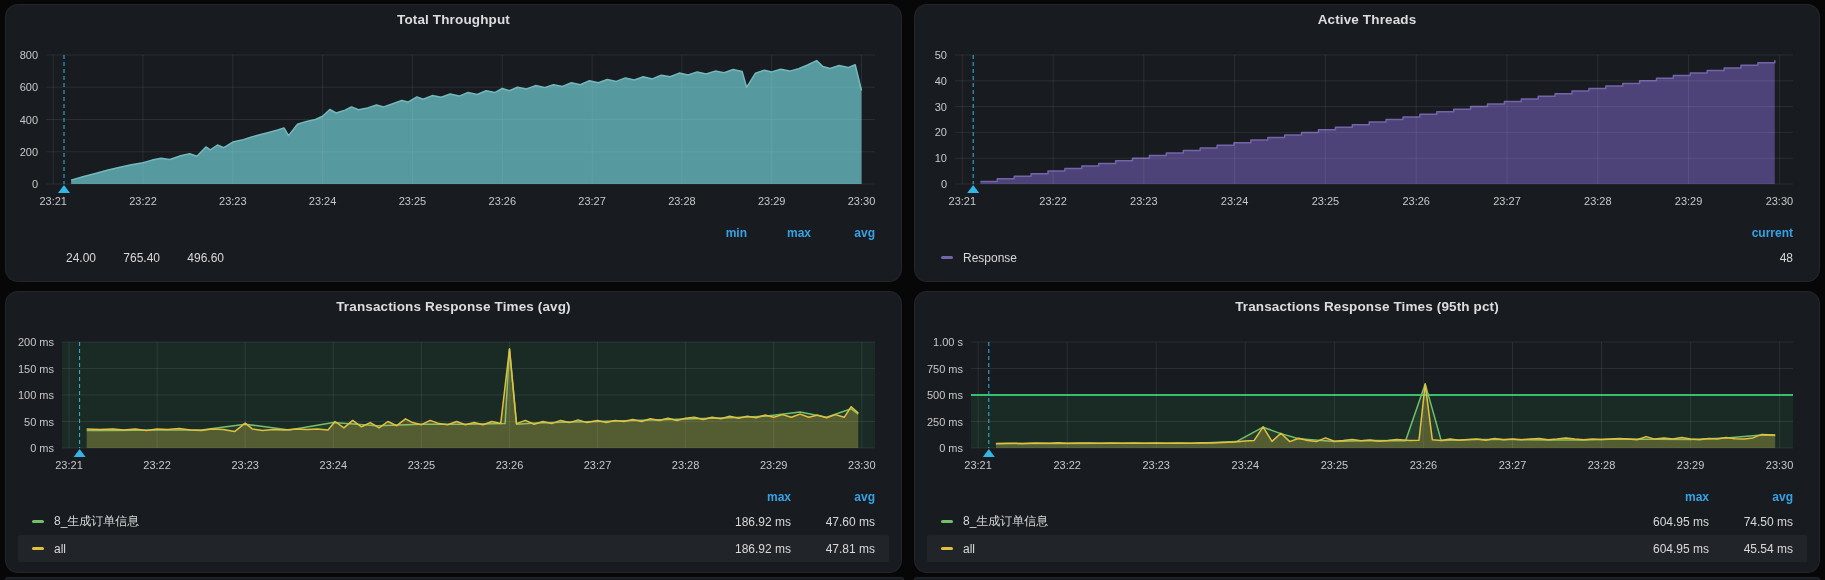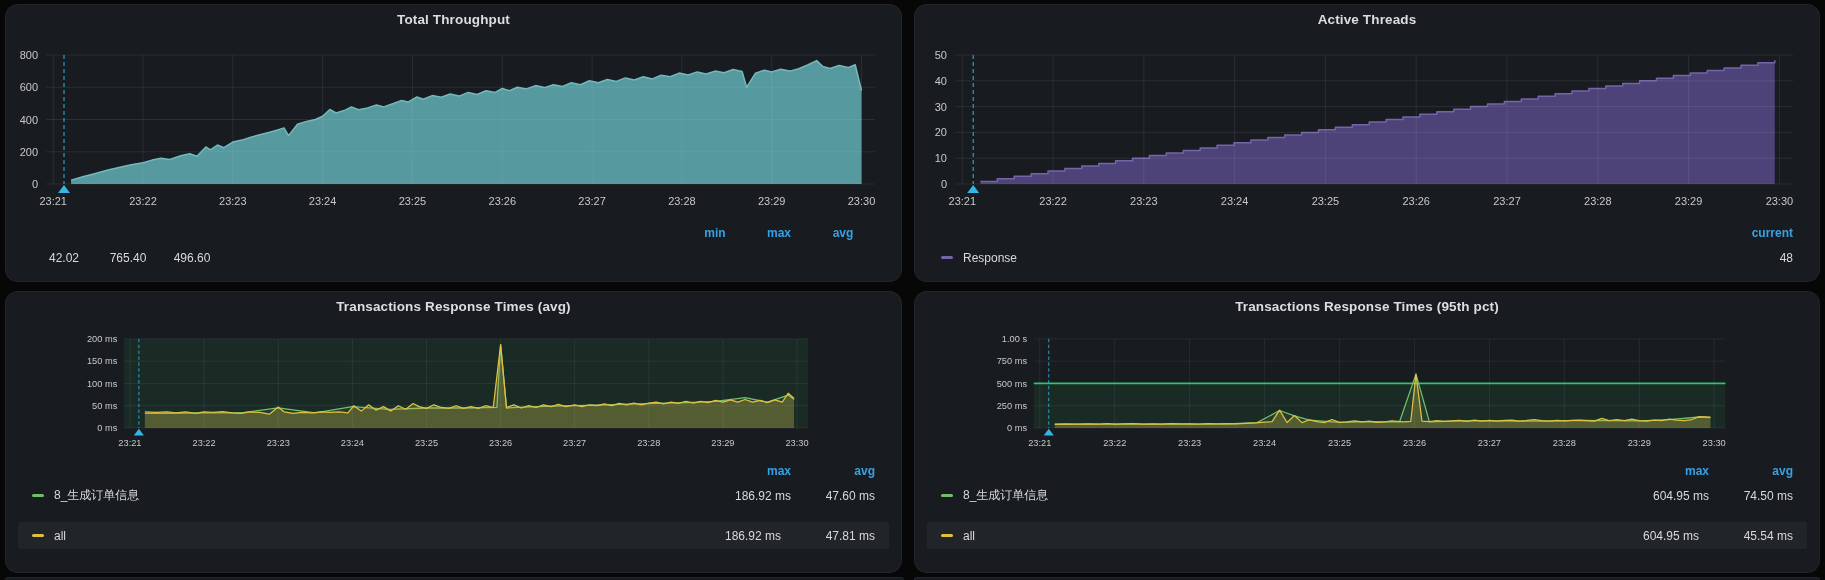--- a/index.html
+++ b/index.html
@@ -10,27 +10,27 @@
     display:flex;flex-direction:column;overflow:hidden;box-sizing:border-box;}
   .ptitle{height:30px;line-height:30px;text-align:center;font-size:13.5px;font-weight:600;
     color:#dcdde0;letter-spacing:.01em;white-space:nowrap;}
   .chart{display:block;width:100%;}
   .chart.tall{height:188px;}
   .chart.short{height:166px;}
   svg text{fill:#c7c8c9;font-family:"Liberation Sans","DejaVu Sans",sans-serif;font-size:11px;}
   .legend{margin-top:auto;padding:0 26px 10px 26px;}
   .lrow{display:flex;align-items:center;height:27px;border-radius:2px;}
   .lrow.headers{height:22px;}
-  .lrow.hl{background:rgba(255,255,255,0.045);margin:13px -14px;padding:0 14px;gap:10px;}
+  .lrow.hl{background:rgba(255,255,255,0.045);margin:0 -14px;padding:0 14px;}
   .lname{display:flex;align-items:center;flex:1;min-width:0;}
   .dashline{display:inline-block;width:12px;height:3px;border-radius:2px;margin-right:10px;flex:none;}
   .llabel{font-size:12px;color:#d8d9da;cursor:pointer;white-space:nowrap;}
   .col{text-align:right;font-size:12px;color:#d8d9da;flex:none;}
   .col.hdr{color:#36a2e5;font-weight:700;cursor:pointer;}
-  .p0 .col{width:64px;text-align:center;} .p1 .col{width:70px;} .p2 .col,.p3 .col{width:84px;}
+  .p0 .col{width:64px;} .p1 .col{width:70px;} .p2 .col,.p3 .col{width:84px;}
   .sliver{position:absolute;top:577px;height:10px;background:#181b1f;
     border:1px solid rgba(204,204,220,0.06);border-radius:3px 3px 0 0;}
   .sliver.left{left:5px;width:897px;}
   .sliver.right{left:914px;right:5px;}
 </style>
 </head>
 <body>
 
 <div class="dash">
 
@@ -73,21 +73,21 @@
         <polygon points="52,158 64,158 58.0,150" fill="#33b5e5"></polygon>
       </svg>
     <div class="legend">
       <div class="lrow headers">
         <span class="lname"></span>
         <span class="col hdr">min</span>
         <span class="col hdr">max</span>
         <span class="col hdr">avg</span>
       </div>
       <div class="lrow">
-        <span class="col">42.02</span>
+        <span class="col">24.00</span>
         <span class="col">765.40</span>
         <span class="col">496.60</span>
       </div>
     </div>
   </div>
 
   <div class="panel p1">
     <div class="ptitle">Active Threads</div>
     <svg class="chart tall" viewBox="0 0 904 187">
         <path d="M65.4 146.4L82.3 146.4L82.3 143.8L99.2 143.8L99.2 141.3L116.1 141.3L116.1 138.7L133.0 138.7L133.0 136.1L149.9 136.1L149.9 133.5L166.8 133.5L166.8 130.9L183.7 130.9L183.7 128.4L200.6 128.4L200.6 125.8L217.5 125.8L217.5 123.2L234.4 123.2L234.4 120.6L251.3 120.6L251.3 118.0L268.3 118.0L268.3 115.5L285.2 115.5L285.2 112.9L302.1 112.9L302.1 110.3L319.0 110.3L319.0 107.7L335.9 107.7L335.9 105.1L352.8 105.1L352.8 102.6L369.7 102.6L369.7 100.0L386.6 100.0L386.6 97.4L403.5 97.4L403.5 94.8L420.4 94.8L420.4 92.2L437.3 92.2L437.3 89.7L454.2 89.7L454.2 87.1L471.1 87.1L471.1 84.5L488.0 84.5L488.0 81.9L504.9 81.9L504.9 79.3L521.8 79.3L521.8 76.8L538.7 76.8L538.7 74.2L555.6 74.2L555.6 71.6L572.5 71.6L572.5 69.0L589.4 69.0L589.4 66.4L606.3 66.4L606.3 63.9L623.2 63.9L623.2 61.3L640.1 61.3L640.1 58.7L657.0 58.7L657.0 56.1L673.9 56.1L673.9 53.5L690.8 53.5L690.8 51.0L707.7 51.0L707.7 48.4L724.6 48.4L724.6 45.8L741.5 45.8L741.5 43.2L758.4 43.2L758.4 40.6L775.3 40.6L775.3 38.1L792.2 38.1L792.2 35.5L809.1 35.5L809.1 32.9L826.0 32.9L826.0 30.3L842.9 30.3L842.9 27.7L859.8 27.7L859.8 25.2L859.8 149L65.4 149Z" fill="#4e4378" fill-opacity="1"></path>

